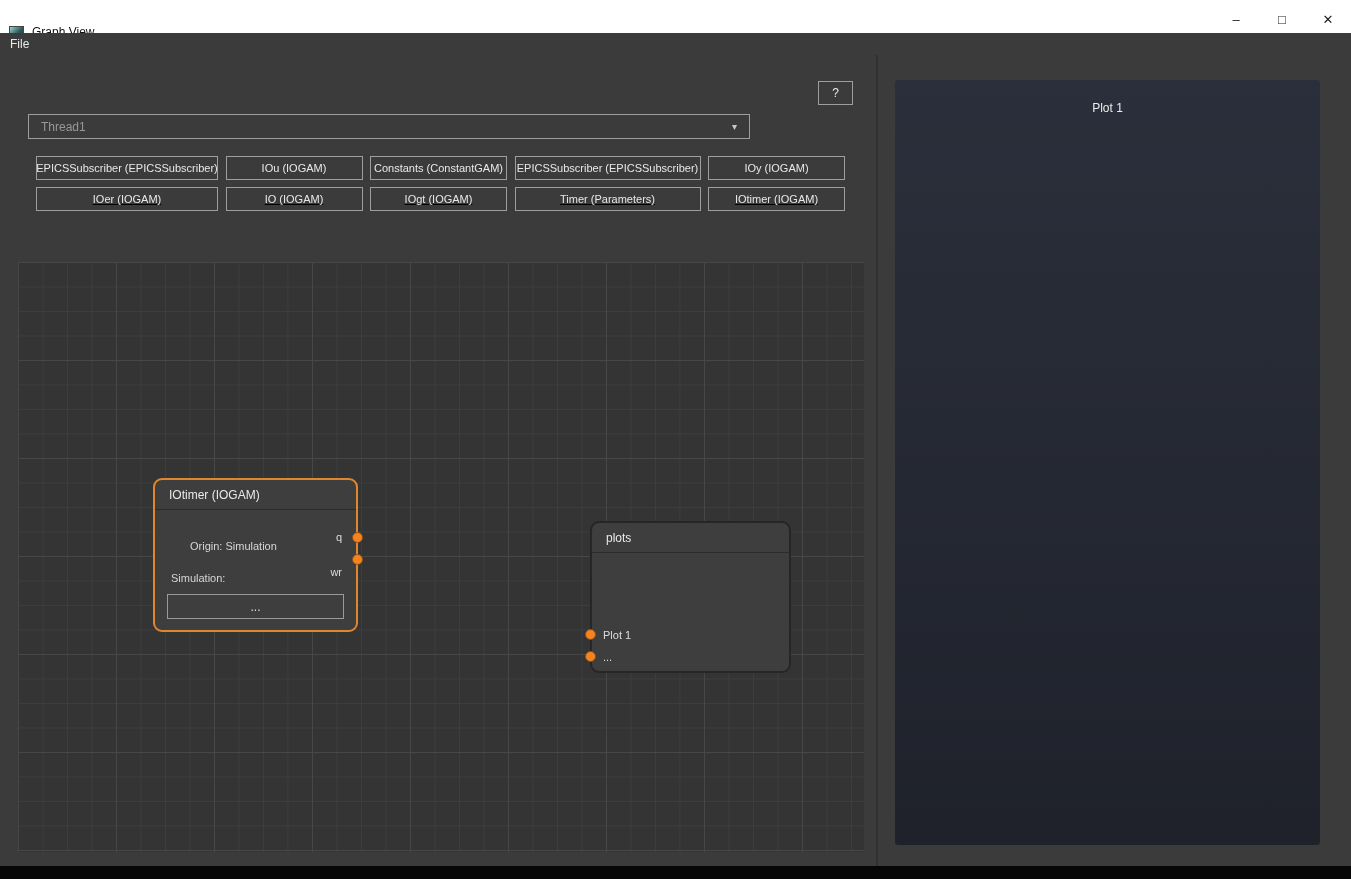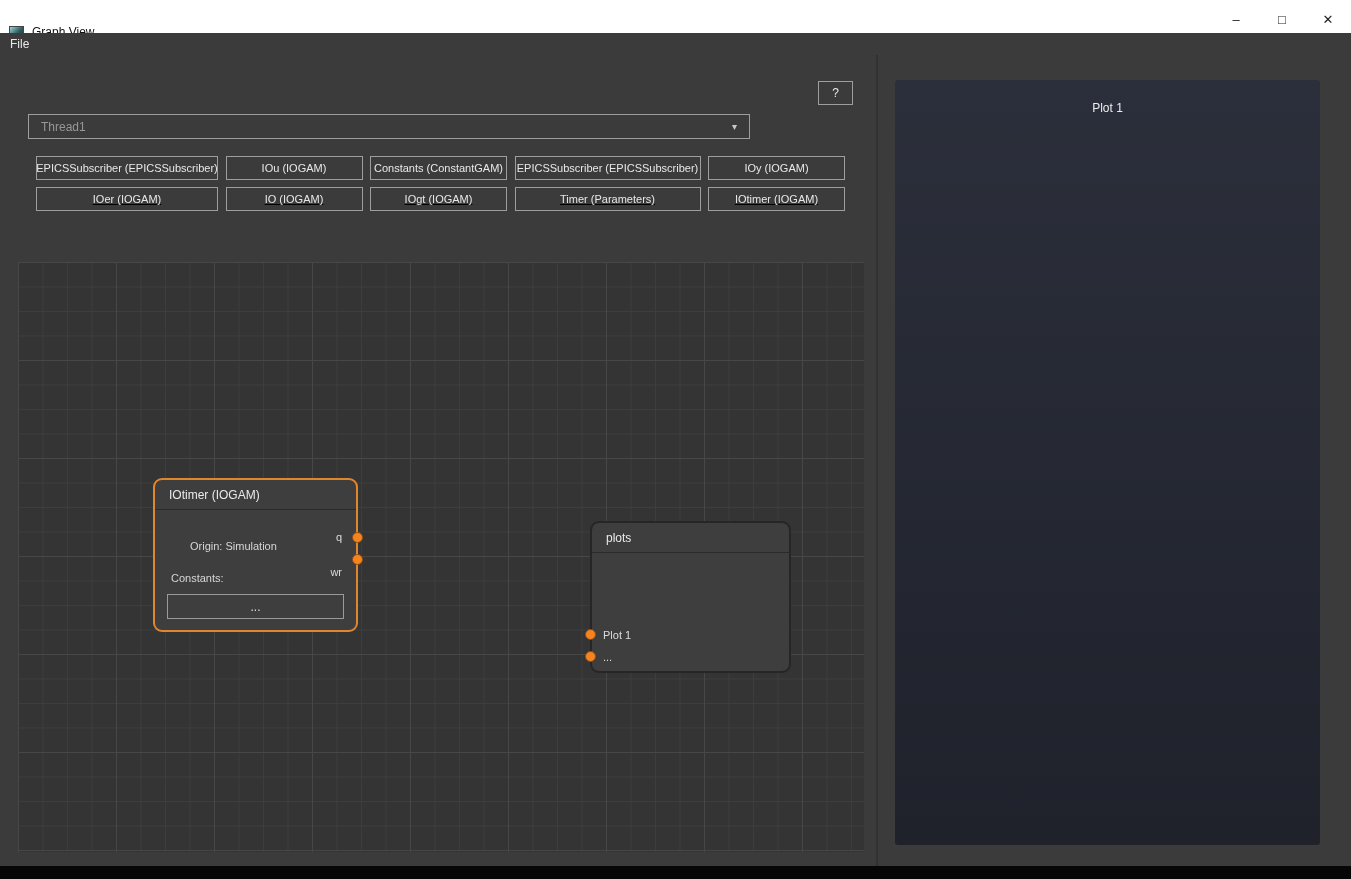--- a/index.html
+++ b/index.html
@@ -113,21 +113,21 @@
       <div class="pal-btn">IOgt (IOGAM)</div>
       <div class="pal-btn">Timer (Parameters)</div>
       <div class="pal-btn">IOtimer (IOGAM)</div>
     </div>
 
     <div class="canvas">
 
       <div class="node node-iotimer">
         <div class="node-title">IOtimer (IOGAM)</div>
         <div class="origin-text">Origin: Simulation</div>
-        <div class="params-label">Constants:</div>
+        <div class="params-label">Simulation:</div>
         <div class="params-btn">...</div>
         <span class="port-label out-q">q</span>
         <span class="port-label out-wr">wr</span>
         <span class="port-dot dot-q"></span>
         <span class="port-dot dot-wr"></span>
       </div>
 
       <div class="node node-plots">
         <div class="node-title">plots</div>
         <span class="port-label in-plot1">Plot 1</span>

